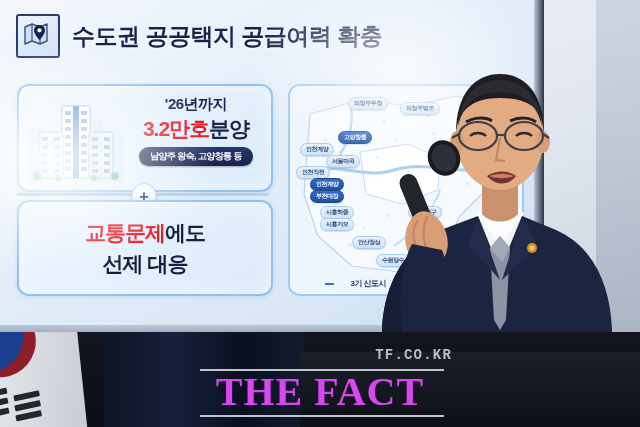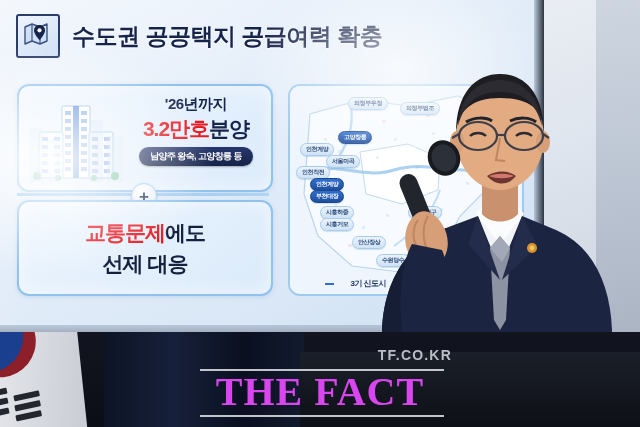--- a/index.html
+++ b/index.html
@@ -102,21 +102,21 @@
      background:#8d1f2a;}
   .taeguk-b{position:absolute;left:-30px;top:-30px;width:72px;height:72px;border-radius:50%;
      background:#1b3f8f;}
   .bar{position:absolute;background:#23262d;height:6px;border-radius:1px;transform:rotate(-6deg);}
   .podium{position:absolute;left:300px;top:352px;width:340px;height:75px;
      background:linear-gradient(180deg,#1b1f29,#0d1016);}
 
   
   #wm{position:absolute;left:186px;top:345px;width:268px;height:72px;}
   .wm-site{position:absolute;right:2px;top:2px;font-size:14px;font-weight:bold;color:#b9bdc6;
-     letter-spacing:1.2px;font-family:Liberation Sans, sans-serif;}
+     letter-spacing:1.2px;font-family:Liberation Mono, monospace;}
   .wm-rule{position:absolute;left:14px;width:244px;height:2px;background:rgba(233,235,240,.82);}
   .wm-rule.top{top:24px;}
   .wm-rule.bot{top:70px;}
   .wm-main{position:absolute;left:0;top:24px;width:268px;height:46px;
      display:flex;align-items:center;justify-content:center;
      font-family:"Liberation Serif","DejaVu Serif",serif;font-weight:bold;font-size:40px;
      color:#d946ef;letter-spacing:1px;line-height:1;}
 </style>
 </head>
 <body>

